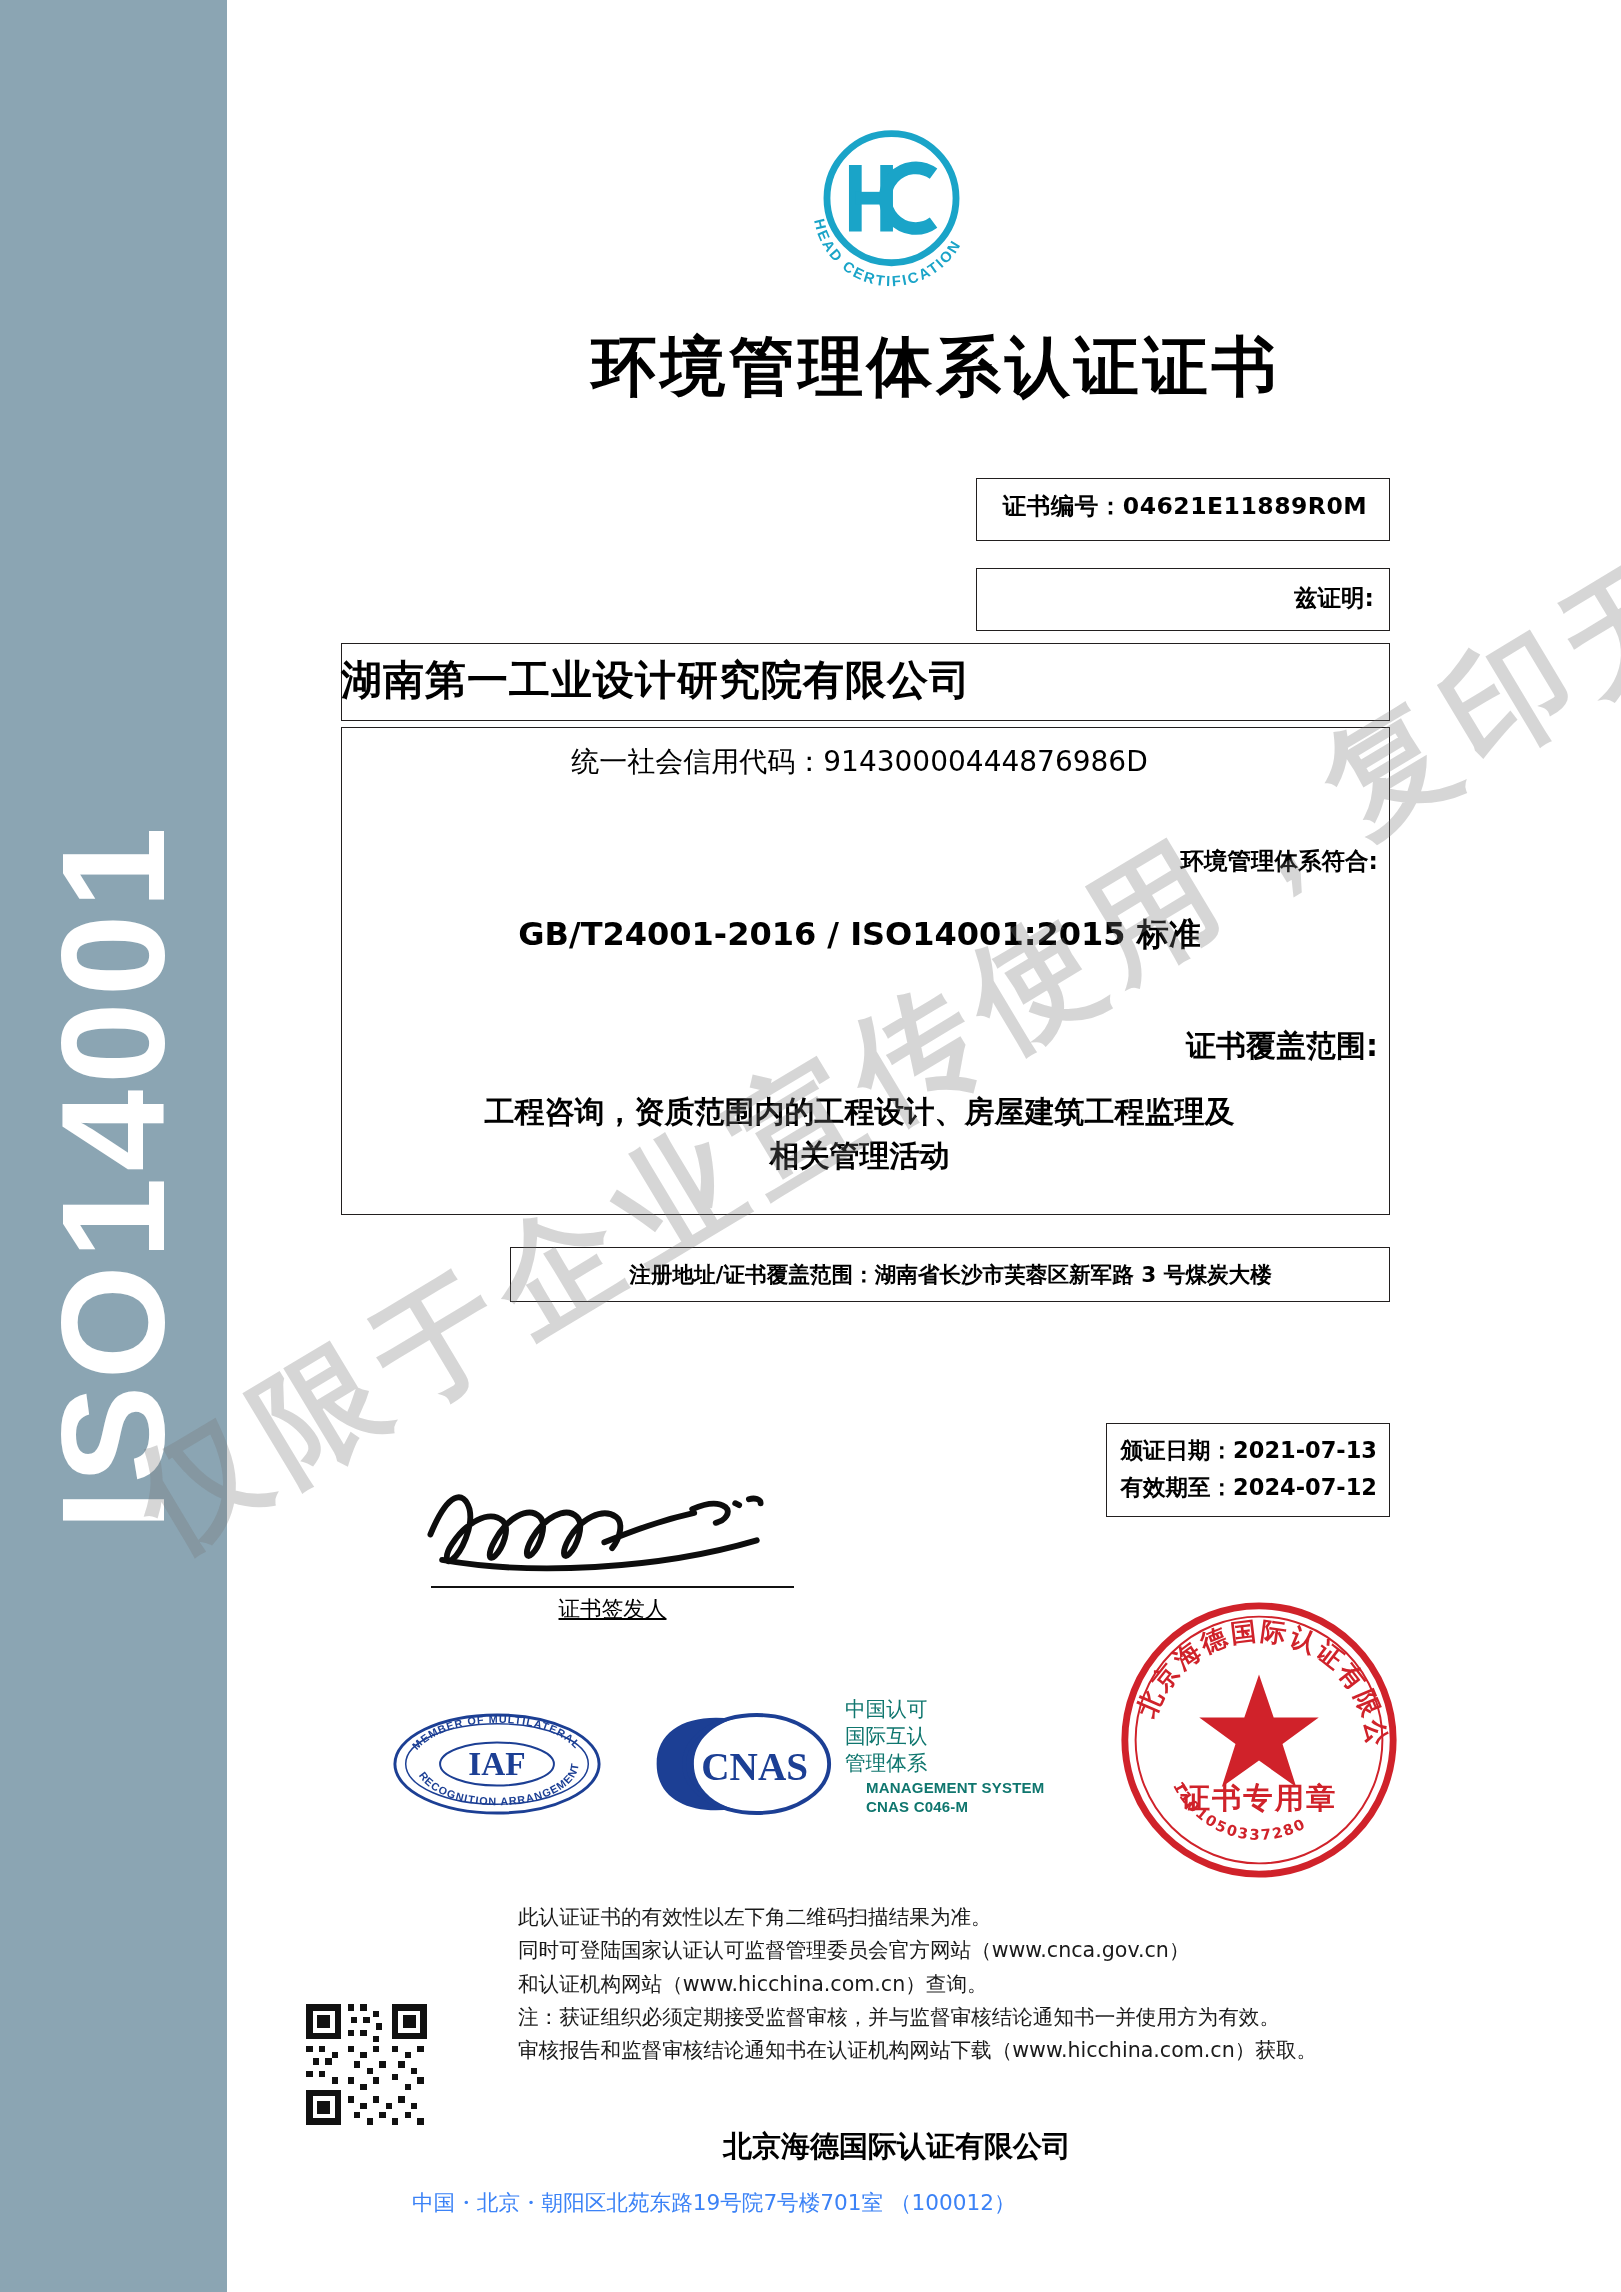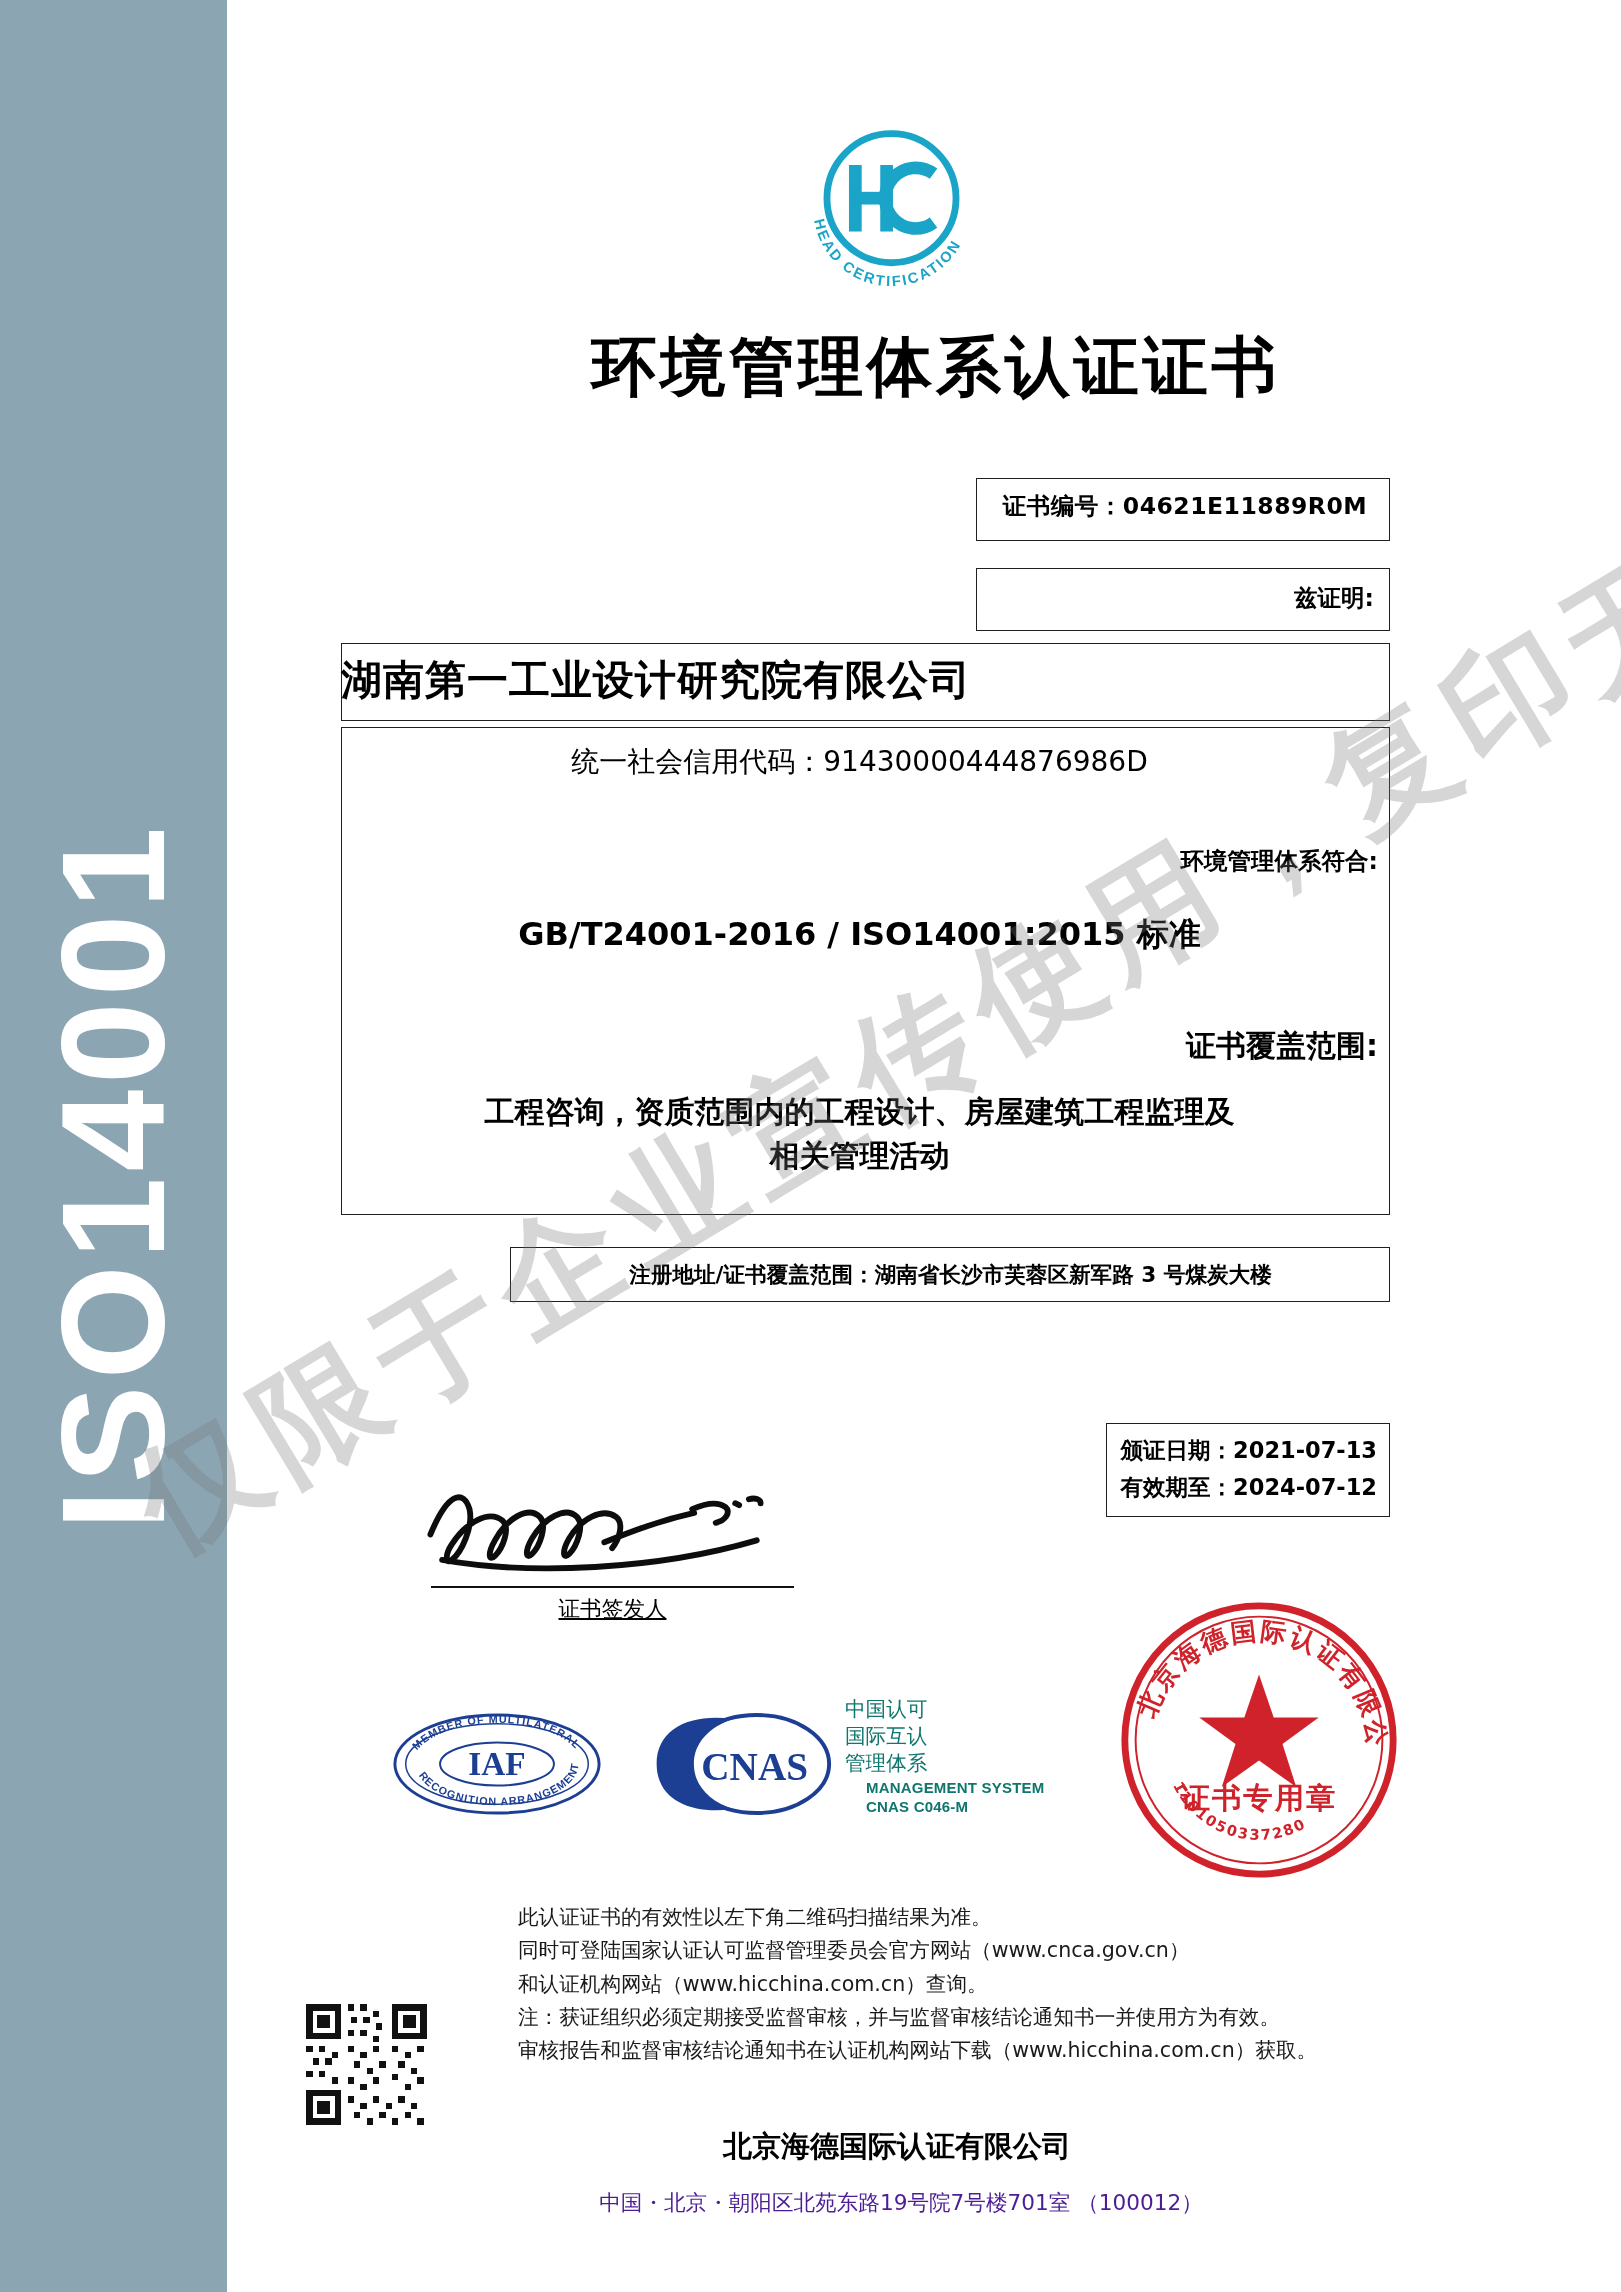--- a/index.html
+++ b/index.html
@@ -313,27 +313,26 @@
     top: 2127px;
     width: 1010px;
     text-align: center;
     font-family: "DejaVu Sans", sans-serif;
     font-size: 29px;
     font-weight: bold;
     color: #000;
   }
   .issuer-addr {
     position: absolute;
-    left: 396px;
+    left: 412px;
     top: 2188px;
     width: 1010px;
-    text-align: center;
     font-family: "DejaVu Sans", sans-serif;
     font-size: 21.6px;
-    color: #4c1d95;
+    color: #3b82f6;
   }
 
   
   .watermark {
     position: absolute;
     left: 0;
     top: 0;
     width: 1621px;
     height: 2293px;
     pointer-events: none;

